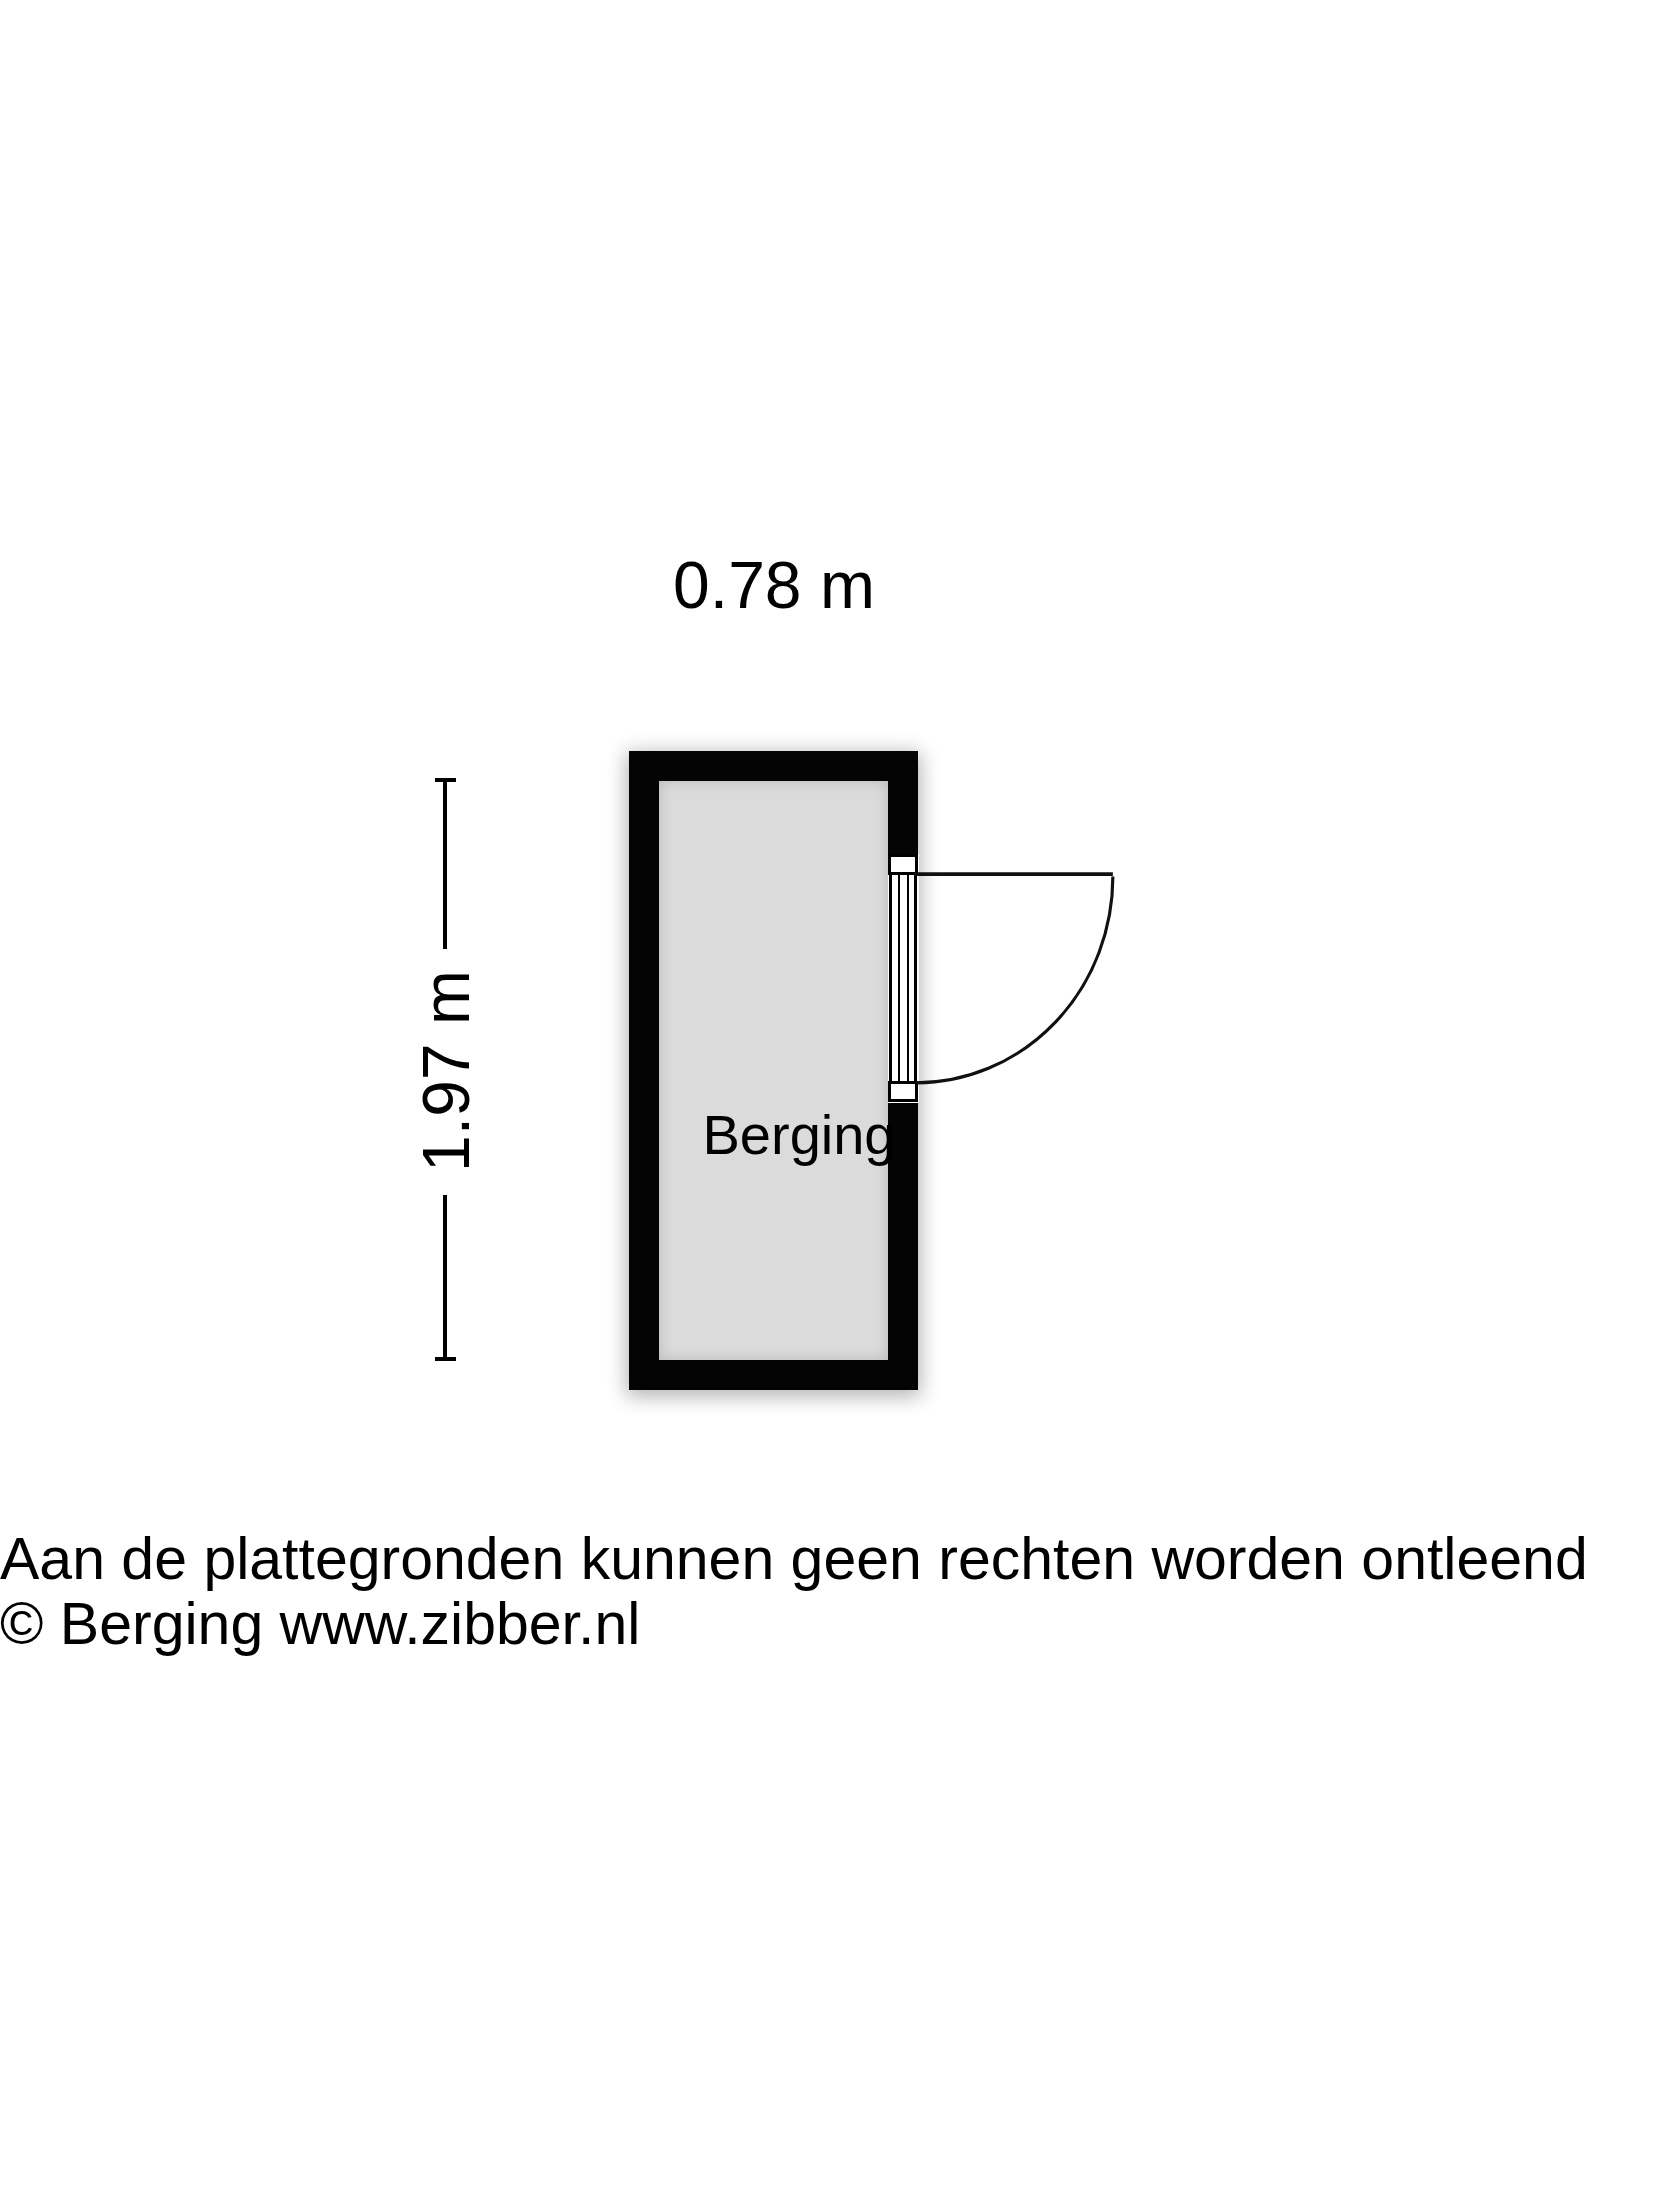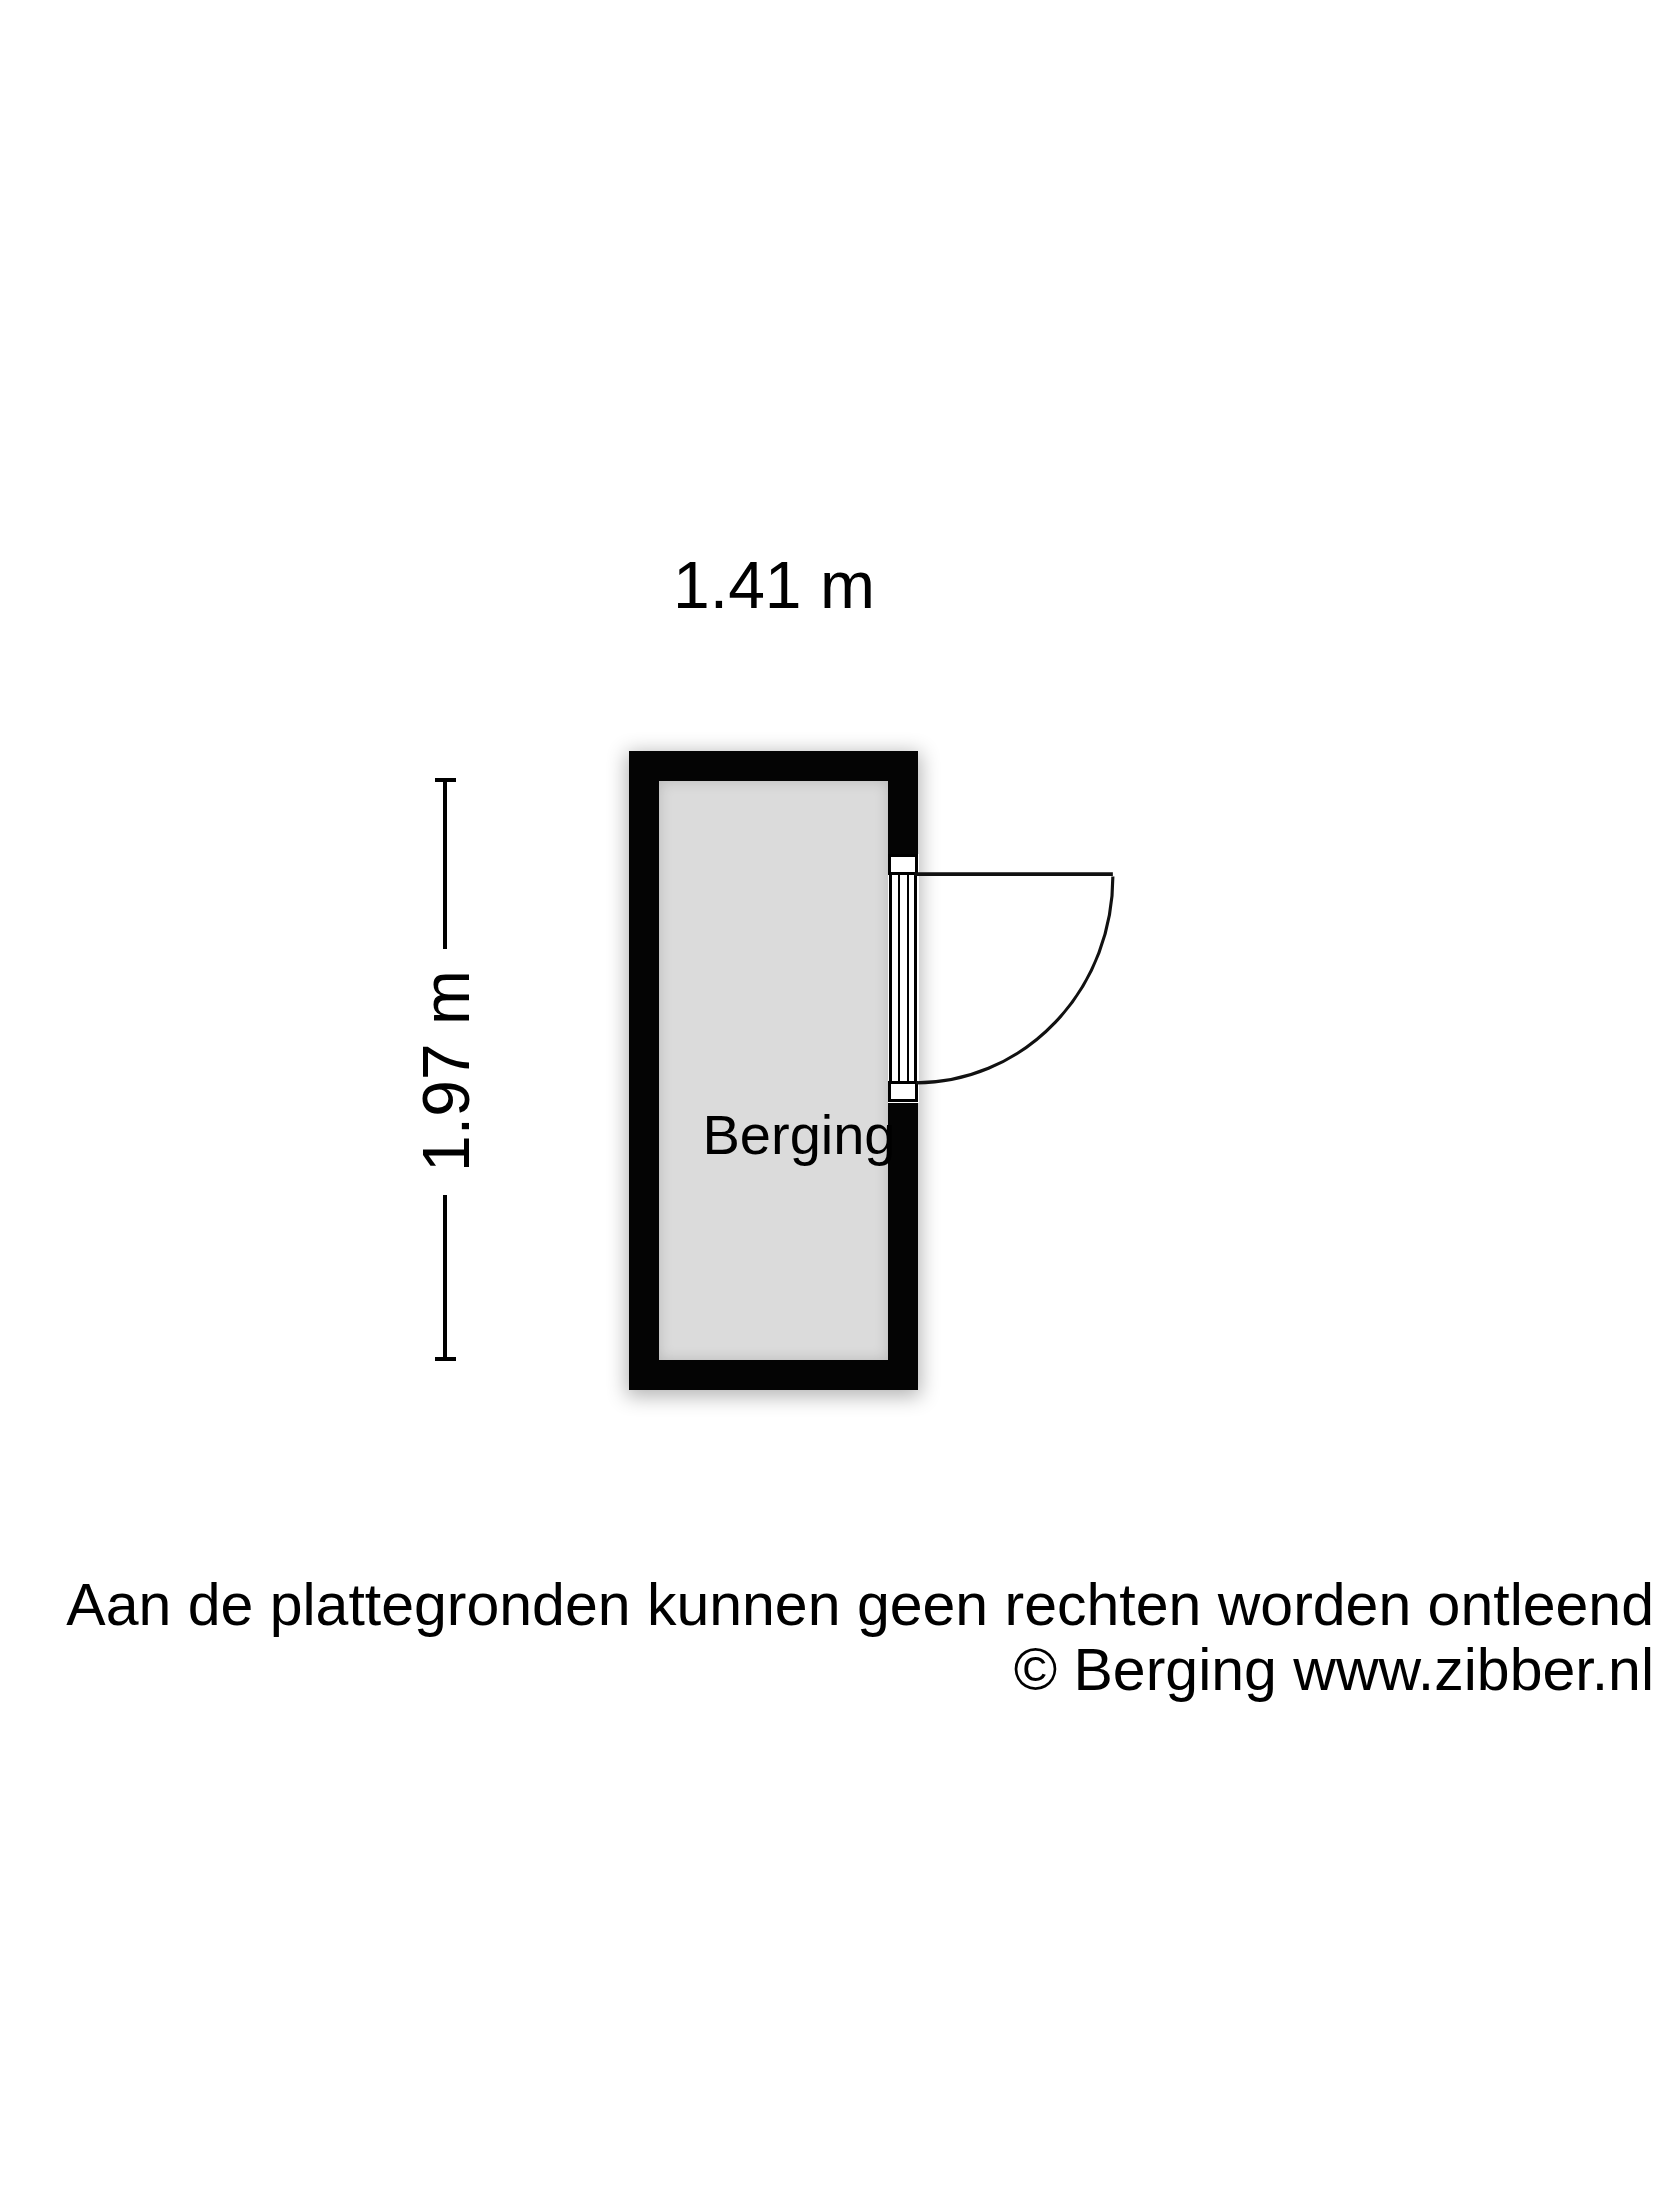--- a/index.html
+++ b/index.html
@@ -114,33 +114,32 @@
     width: 1654px;
     height: 2205px;
     pointer-events: none;
   }
 
   
   #footer-text {
     left: 0;
     right: 0;
     top: 1527px;
-    text-align: right;
+    text-align: left;
     font-size: 59px;
     line-height: 65px;
     white-space: nowrap;
-    margin-top: 46px;
   }
 </style>
 </head>
 <body>
 
 <div id="canvas">
 
-  <div id="width-label" class="abs dim-label">1.41 m</div>
+  <div id="width-label" class="abs dim-label">0.78 m</div>
 
   <div id="dim-tick-top" class="abs dim-tick"></div>
   <div id="dim-seg-top" class="abs dim-line-seg"></div>
   <div id="height-label" class="abs dim-label">1.97 m</div>
   <div id="dim-seg-bottom" class="abs dim-line-seg"></div>
   <div id="dim-tick-bottom" class="abs dim-tick"></div>
 
   <div id="room-walls" class="abs"></div>
   <div id="room-floor" class="abs"></div>
 

